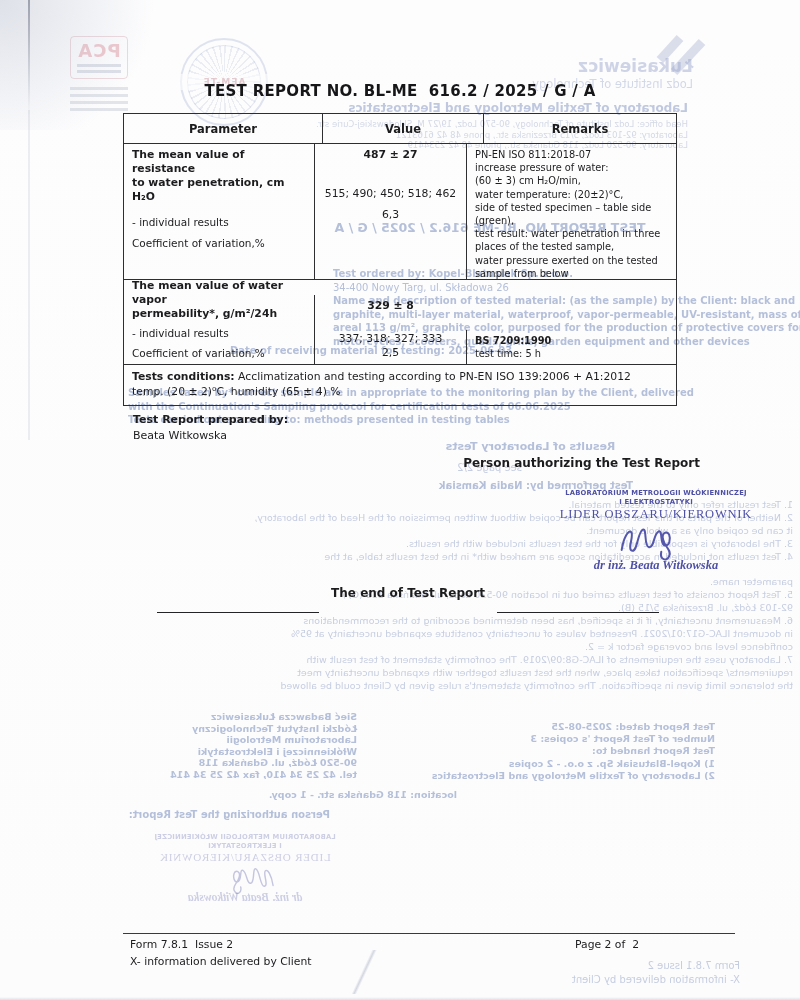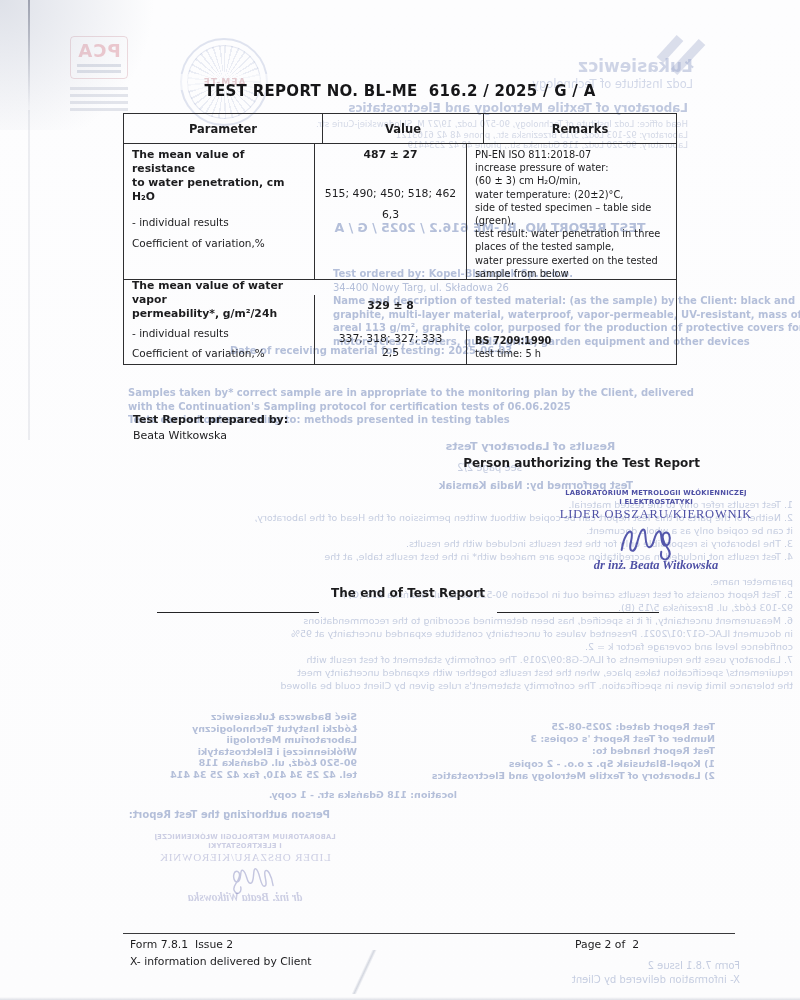--- a/index.html
+++ b/index.html
@@ -261,20 +261,26 @@
           <div class="val b">329 ± 8</div>
           <div class="val" style="margin-top:19px;">337; 318; 327; 333</div>
           <div class="val" style="margin-top:0;">2,5</div>
         </div>
         <div class="c3 cell">
           <div class="rl b">BS 7209:1990</div>
           <div class="rl">test time: 5 h</div>
         </div>
       </div>
 
+      <div class="trow">
+        <div class="cond">
+          <span class="b">Tests conditions:</span><span class="ws"> Acclimatization and testing according to PN-EN ISO 139:2006 + A1:2012</span>
+          <div>temp. (20 ± 2)⁰C, humidity (65 ± 4) %</div>
+        </div>
+      </div>
     </div>
 
     <div class="abs prep-label">Test Report prepared by:</div>
     <div class="abs prep-name">Beata Witkowska</div>
 
     <div class="abs auth">Person authorizing the Test Report</div>
 
     <div class="abs stamp">
       <div class="stamp-org">LABORATORIUM METROLOGII WŁÓKIENNICZEJ</div>
       <div class="stamp-org">I ELEKTROSTATYKI</div>

